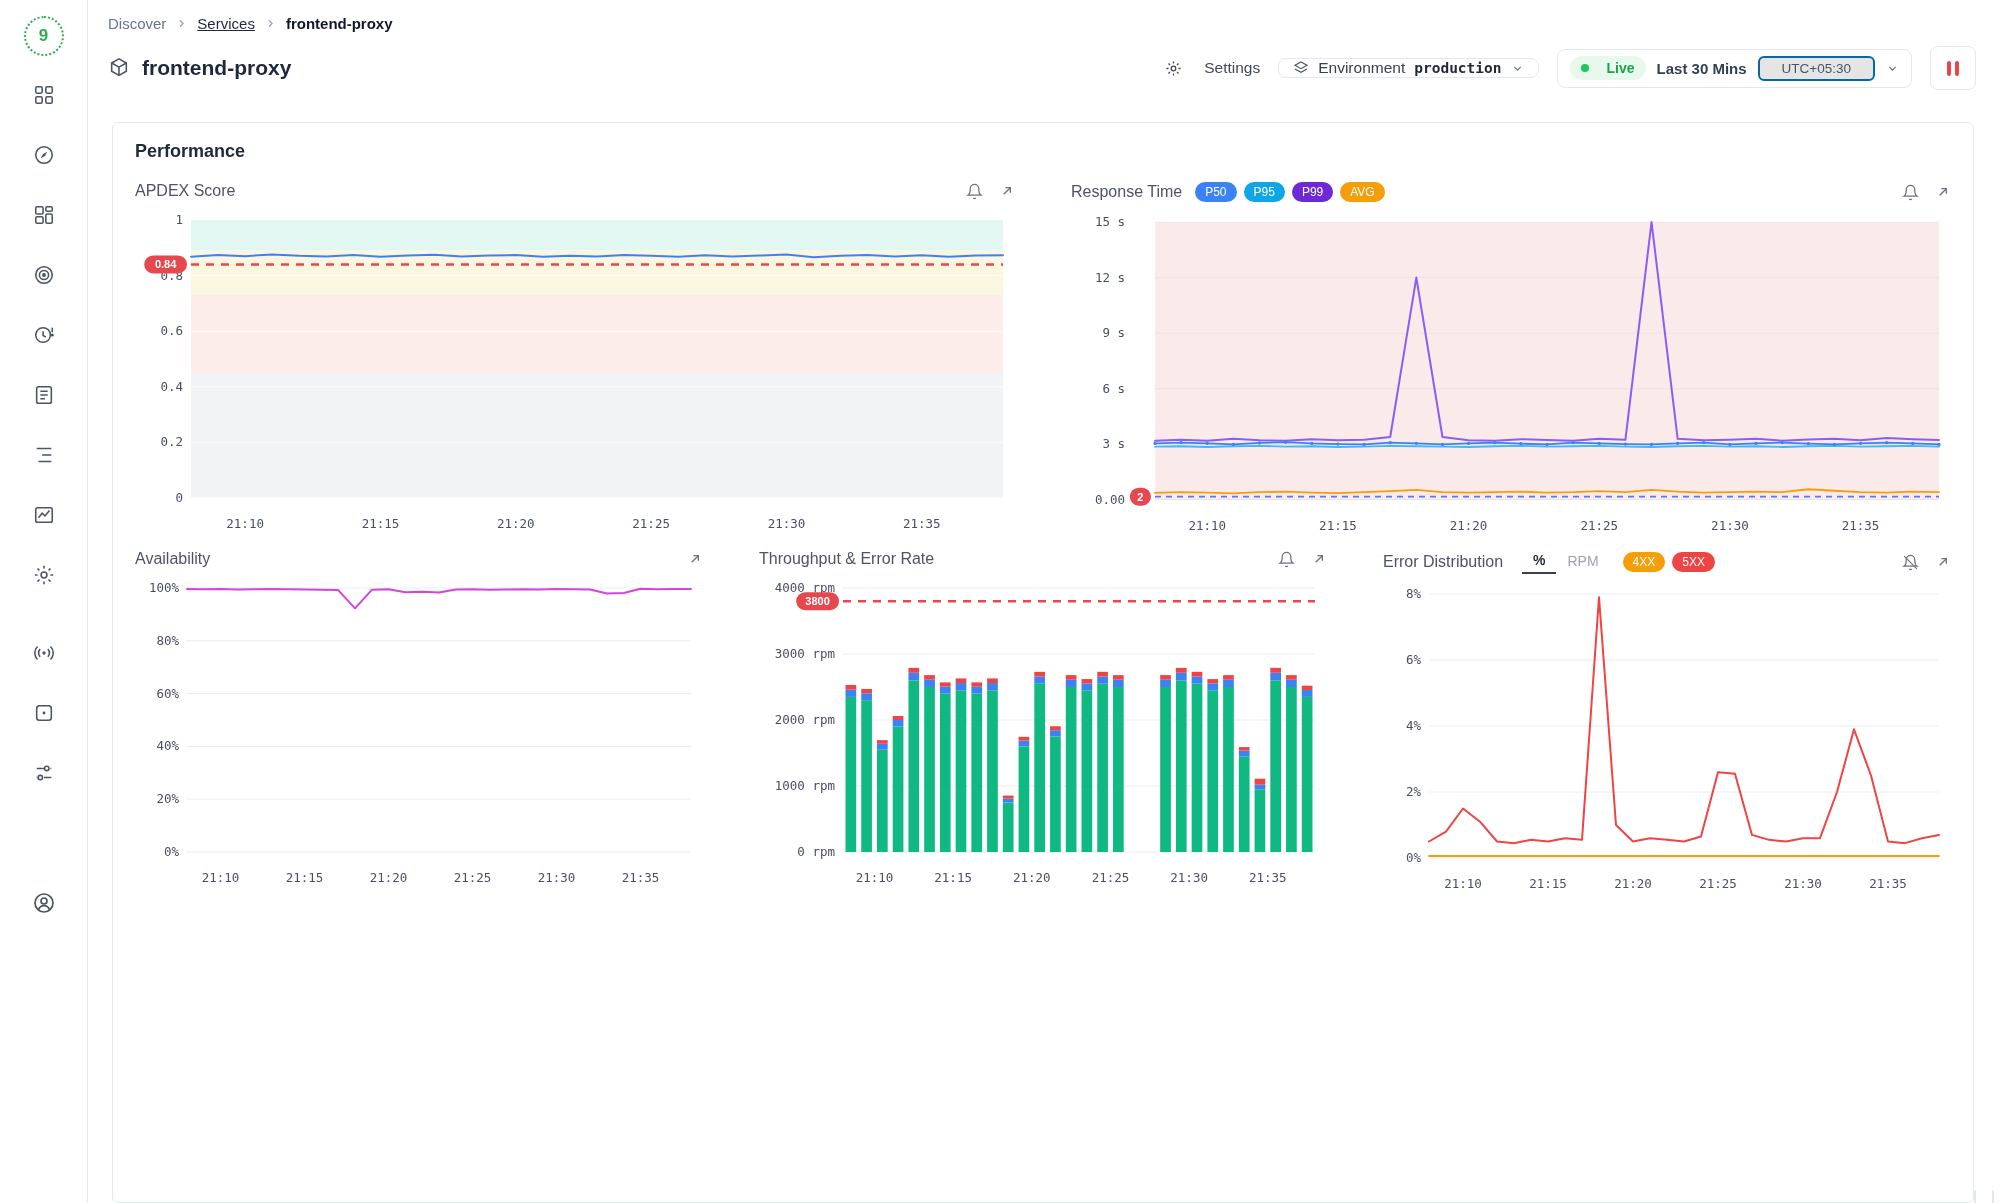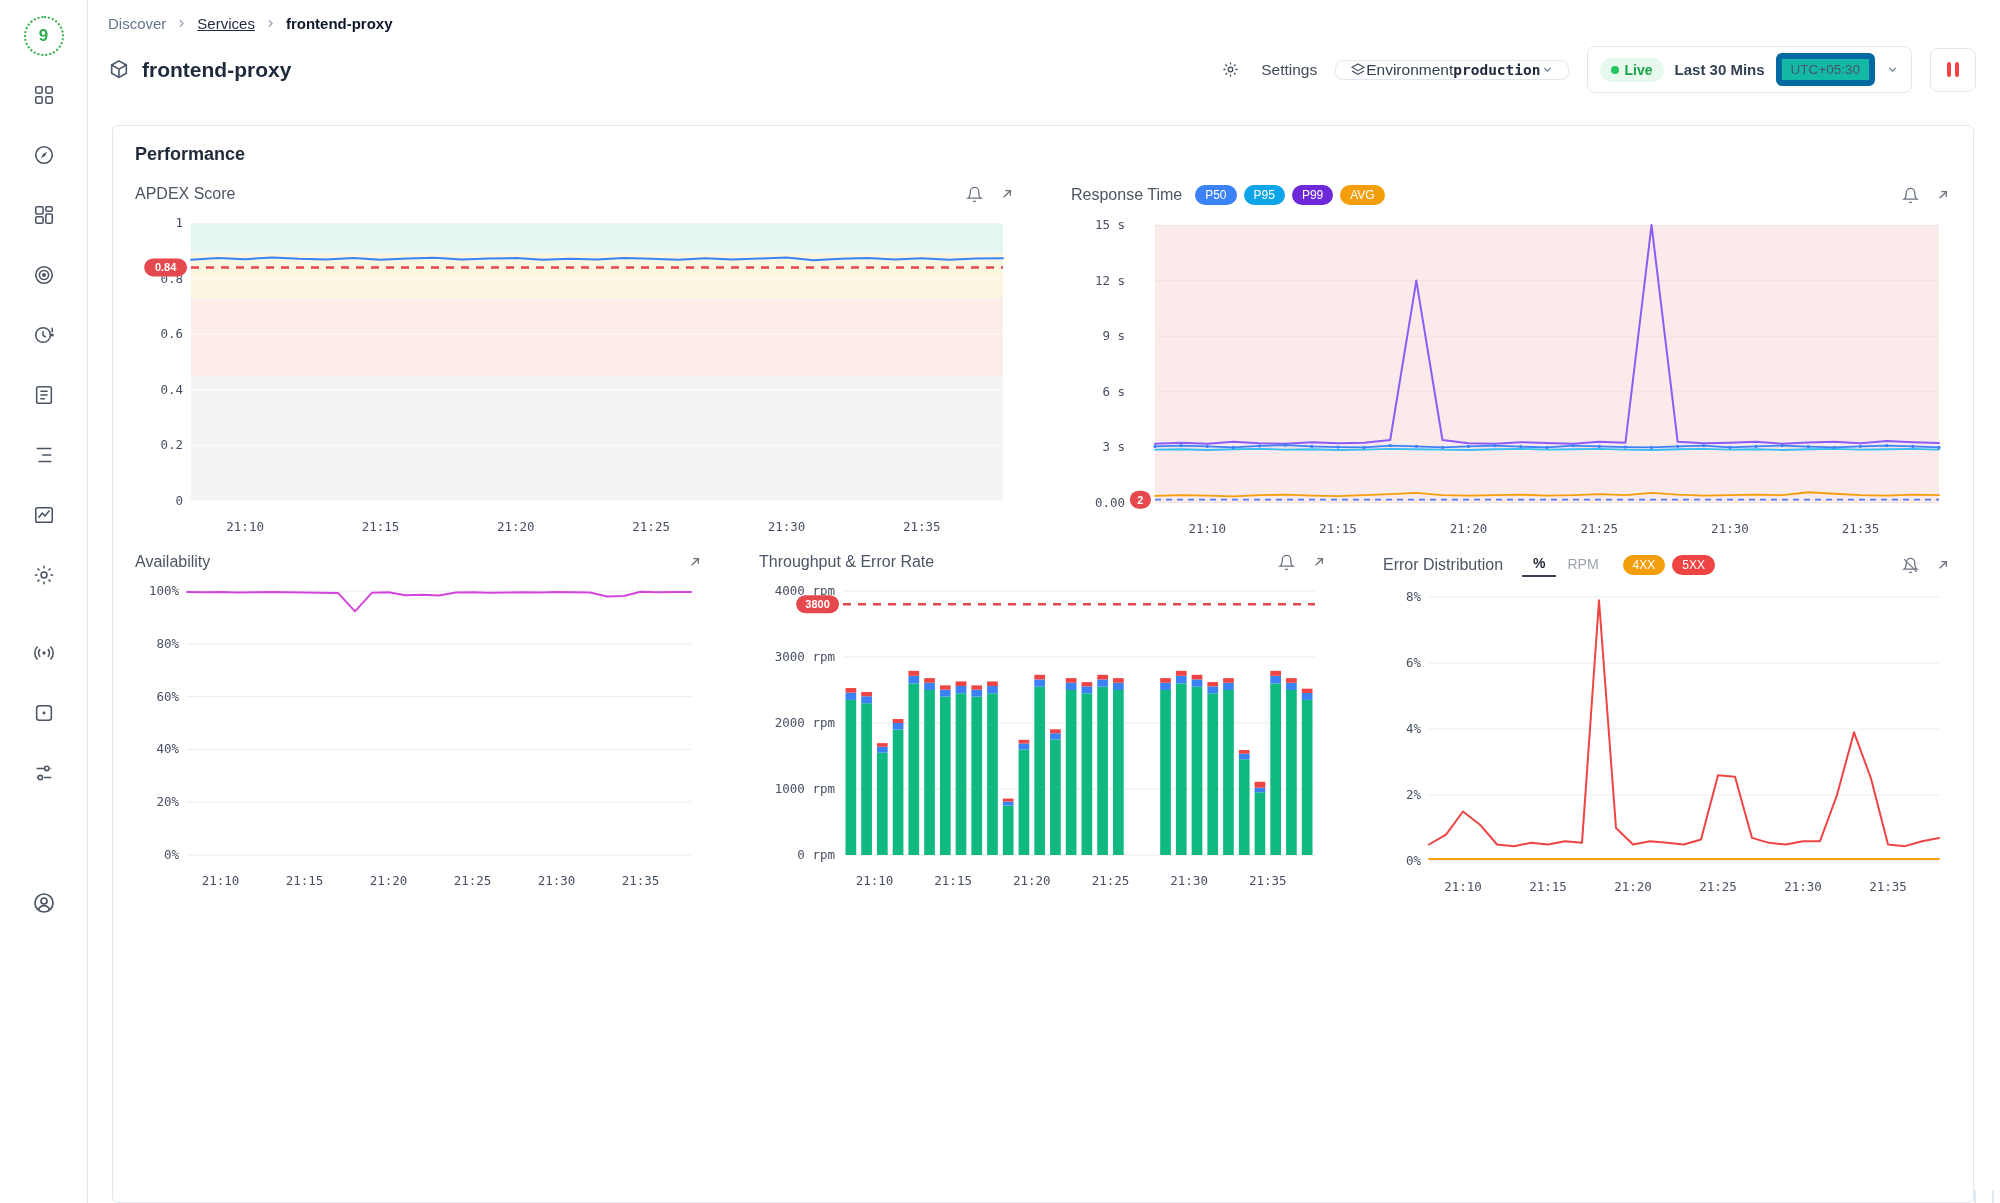--- a/index.html
+++ b/index.html
@@ -26,31 +26,31 @@
   .crumb-link{cursor:pointer}
   .crumb-services{color:#1e293b;font-weight:500;text-decoration:underline;cursor:pointer}
   .crumb-current{color:#0f172a;font-weight:700}
   .crumb-sep{color:#94a3b8;display:flex}
 
   .page-header{display:flex;align-items:center;gap:12px;padding:8px 24px 12px 20px}
   .title-icon{color:#475569;display:flex}
   .page-title{font-size:21px;font-weight:700;color:#1e293b}
   .header-right{margin-left:auto;display:flex;align-items:center;gap:18px}
   .settings-btn{display:flex;align-items:center;gap:22px;color:#3f4a5a;font-size:15.5px;cursor:pointer}
-  .env-select{display:flex;align-items:center;border:1px solid #e2e8f0;border-radius:8px;
+  .env-select{display:flex;align-items:center;gap:9px;border:1px solid #e2e8f0;border-radius:8px;
               padding:0 14px;font-size:15.5px;color:#334155;cursor:pointer;background:#fff}
   .env-value{font-family:"DejaVu Sans Mono",monospace;font-weight:700;color:#1e293b;font-size:14.5px}
   .caret{color:#64748b;display:flex}
   .time-group{display:flex;align-items:center;gap:11px;border:1px solid #e2e8f0;border-radius:8px;
               padding:6px 12px;cursor:pointer;background:#fff}
-  .live-pill{display:flex;align-items:center;gap:6px;background:#e7f8ec;color:#18a34a;
+  .live-pill{display:flex;align-items:center;gap:18px;background:#e7f8ec;color:#18a34a;
              border-radius:14px;padding:4px 11px;font-size:14px;font-weight:600}
   .live-dot{width:8px;height:8px;border-radius:50%;background:#22c55e}
   .range-label{font-size:15px;color:#334155;font-weight:600}
-  .tz-chip{border:6px solid #0369a1;background:#14b8a6;border-radius:6px;padding:3px 9px;
+  .tz-chip{border:2px solid #0369a1;background:#e5e5e5;border-radius:6px;padding:3px 22px;
            font-size:13.5px;color:#475569}
   .pause-btn{border:1px solid #e2e8f0;border-radius:8px;width:44px;height:42px;background:#fff;
              display:flex;align-items:center;justify-content:center;gap:4px;cursor:pointer}
   .pause-bar{width:4px;height:15px;border-radius:2px;background:#ef4444}
 
   .tabs{display:flex;gap:2px;padding:0 24px 0 16px;border-bottom:1px solid #e5e7eb}
   .tab{padding:11px 15px 12px;font-size:15.5px;color:#6b7280;position:relative;cursor:pointer;white-space:nowrap}
   .tab.active{color:#0f172a;font-weight:700}
   .tab.active::after{content:"";position:absolute;left:10px;right:10px;bottom:-1px;height:3px;background:#1e293b}
 

